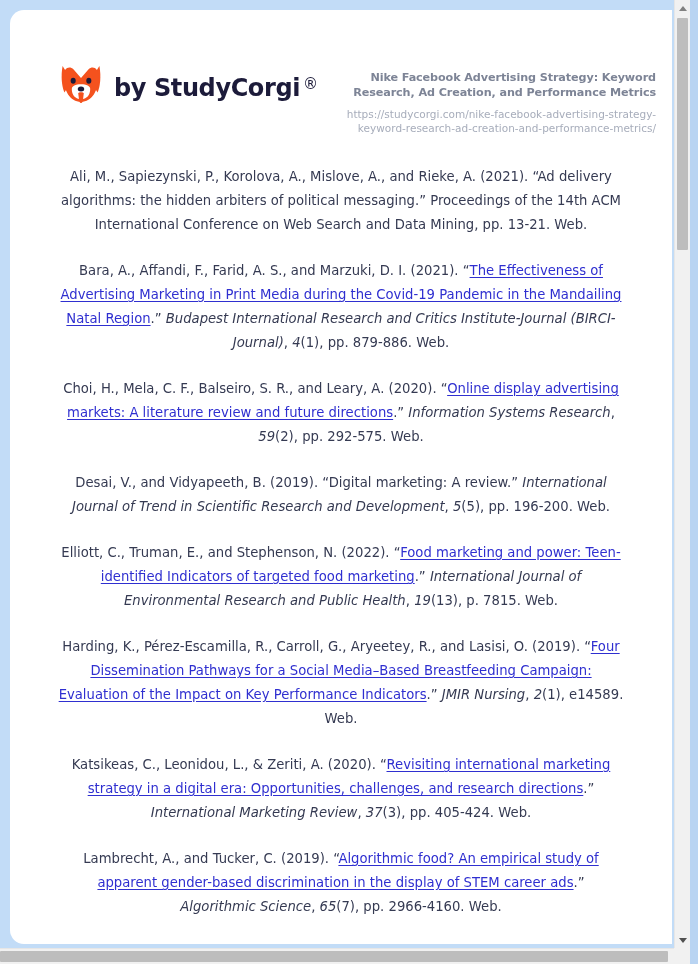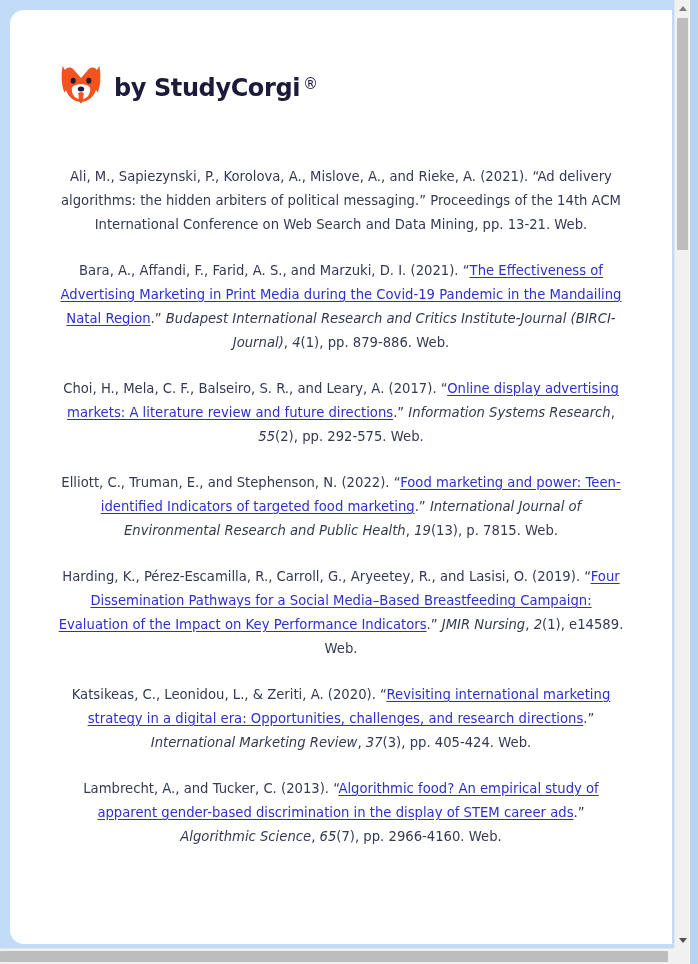--- a/index.html
+++ b/index.html
@@ -243,31 +243,36 @@
           <ellipse cx="67" cy="40" rx="5.5" ry="6.5" fill="#1c1b3a"></ellipse>
           <ellipse cx="50" cy="58" rx="7" ry="5.5" fill="#1c1b3a"></ellipse>
           <path d="M44 68 C44 64 56 64 56 68 L54 84 C52 90 48 90 46 84 Z" fill="#f4521e"></path>
         </svg>
         <div class="brand-wordmark">
           <span class="brand-text">by StudyCorgi</span>
           <span class="brand-reg">®</span>
         </div>
       </div>
 
+      <div class="header-meta">
+        <div class="header-title">Nike Facebook Advertising Strategy: Keyword Research, Ad Creation, and Performance Metrics</div>
+        <div class="header-url">https://studycorgi.com/nike-facebook-advertising-strategy-keyword-research-ad-creation-and-performance-metrics/</div>
+      </div>
 
     </div>
 
     <div class="refs" id="refs-container">
         <p class="ref-entry" id="ref-ali-2021"><span>Ali, M., Sapiezynski, P., Korolova, A., Mislove, A., and Rieke, A. (2021). “Ad delivery algorithms: the hidden arbiters of political messaging.” Proceedings of the 14th ACM International Conference on Web Search and Data Mining, pp. 13-21. Web.</span></p>
         <p class="ref-entry" id="ref-bara-2021"><span>Bara, A., Affandi, F., Farid, A. S., and Marzuki, D. I. (2021). “</span><a class="ref-link" href="#">The Effectiveness of Advertising Marketing in Print Media during the Covid-19 Pandemic in the Mandailing Natal Region</a><span>.” </span><span class="it">Budapest International Research and Critics Institute-Journal (BIRCI-Journal)</span><span>, </span><span class="it">4</span><span>(1), pp. 879-886. Web.</span></p>
-        <p class="ref-entry" id="ref-choi-2020"><span>Choi, H., Mela, C. F., Balseiro, S. R., and Leary, A. (2017). “</span><a class="ref-link" href="#">Online display advertising markets: A literature review and future directions</a><span>.” </span><span class="it">Information Systems Research</span><span>, </span><span class="it">55</span><span>(2), pp. 292-575. Web.</span></p>
+        <p class="ref-entry" id="ref-choi-2020"><span>Choi, H., Mela, C. F., Balseiro, S. R., and Leary, A. (2020). “</span><a class="ref-link" href="#">Online display advertising markets: A literature review and future directions</a><span>.” </span><span class="it">Information Systems Research</span><span>, </span><span class="it">59</span><span>(2), pp. 292-575. Web.</span></p>
+        <p class="ref-entry" id="ref-desai-2019"><span>Desai, V., and Vidyapeeth, B. (2019). “Digital marketing: A review.” </span><span class="it">International Journal of Trend in Scientific Research and Development</span><span>, </span><span class="it">5</span><span>(5), pp. 196-200. Web.</span></p>
         <p class="ref-entry" id="ref-elliott-2022"><span>Elliott, C., Truman, E., and Stephenson, N. (2022). “</span><a class="ref-link" href="#">Food marketing and power: Teen-identified Indicators of targeted food marketing</a><span>.” </span><span class="it">International Journal of Environmental Research and Public Health</span><span>, </span><span class="it">19</span><span>(13), p. 7815. Web.</span></p>
         <p class="ref-entry" id="ref-harding-2019"><span>Harding, K., Pérez-Escamilla, R., Carroll, G., Aryeetey, R., and Lasisi, O. (2019). “</span><a class="ref-link" href="#">Four Dissemination Pathways for a Social Media–Based Breastfeeding Campaign: Evaluation of the Impact on Key Performance Indicators</a><span>.” </span><span class="it">JMIR Nursing</span><span>, </span><span class="it">2</span><span>(1), e14589. Web.</span></p>
         <p class="ref-entry" id="ref-katsikeas-2020"><span>Katsikeas, C., Leonidou, L., &amp; Zeriti, A. (2020). “</span><a class="ref-link" href="#">Revisiting international marketing strategy in a digital era: Opportunities, challenges, and research directions</a><span>.” </span><span class="it">International Marketing Review</span><span>, </span><span class="it">37</span><span>(3), pp. 405-424. Web.</span></p>
-        <p class="ref-entry" id="ref-lambrecht-2019"><span>Lambrecht, A., and Tucker, C. (2013). “</span><a class="ref-link" href="#">Algorithmic food? An empirical study of apparent gender-based discrimination in the display of STEM career ads</a><span>.” </span><span class="it">Algorithmic Science</span><span>, </span><span class="it">65</span><span>(7), pp. 2966-4160. Web.</span></p>
+        <p class="ref-entry" id="ref-lambrecht-2019"><span>Lambrecht, A., and Tucker, C. (2019). “</span><a class="ref-link" href="#">Algorithmic food? An empirical study of apparent gender-based discrimination in the display of STEM career ads</a><span>.” </span><span class="it">Algorithmic Science</span><span>, </span><span class="it">65</span><span>(7), pp. 2966-4160. Web.</span></p>
       </div>
 
   </div>
 
   <div class="scroll-v">
     <div class="track-top-arrow">
       <div class="arrow-up"></div>
     </div>
     <div class="thumb"></div>
     <div class="track-bottom-arrow">

